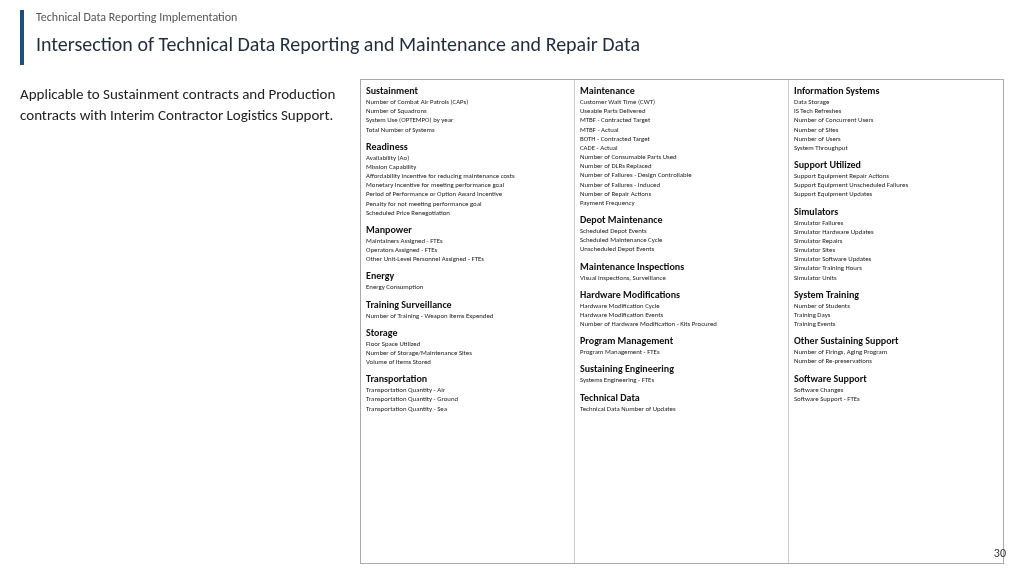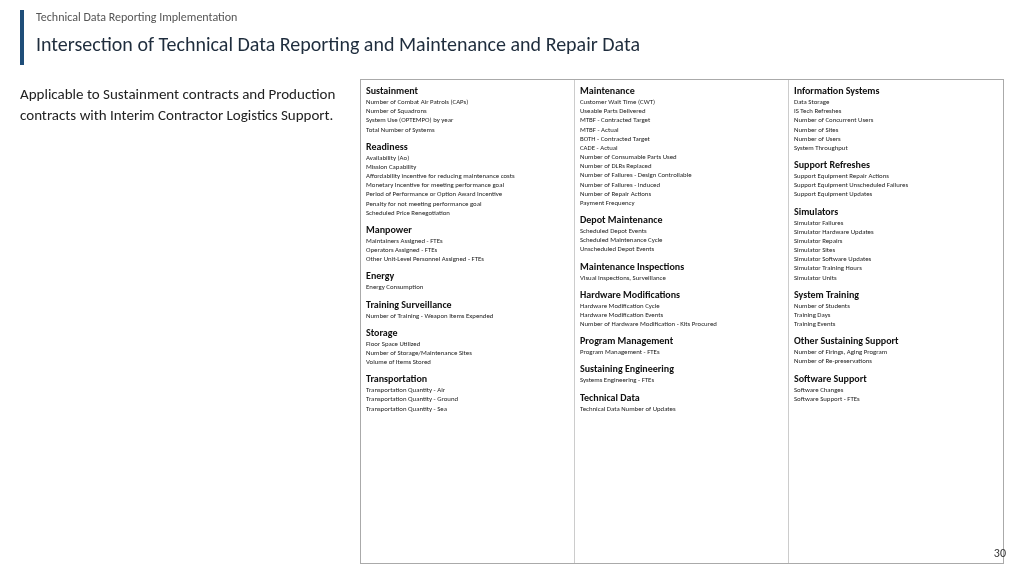--- a/index.html
+++ b/index.html
@@ -212,21 +212,21 @@
         </div>
 
       <div class="col" id="col3">
           <span class="section-title">Information Systems</span>
           <span class="data-item">Data Storage</span>
           <span class="data-item">IS Tech Refreshes</span>
           <span class="data-item">Number of Concurrent Users</span>
           <span class="data-item">Number of Sites</span>
           <span class="data-item">Number of Users</span>
           <span class="data-item">System Throughput</span>
-          <span class="section-title">Support Refreshes</span>
+          <span class="section-title">Support Utilized</span>
           <span class="data-item">Support Equipment Repair Actions</span>
           <span class="data-item">Support Equipment Unscheduled Failures</span>
           <span class="data-item">Support Equipment Updates</span>
           <span class="section-title">Simulators</span>
           <span class="data-item">Simulator Failures</span>
           <span class="data-item">Simulator Hardware Updates</span>
           <span class="data-item">Simulator Repairs</span>
           <span class="data-item">Simulator Sites</span>
           <span class="data-item">Simulator Software Updates</span>
           <span class="data-item">Simulator Training Hours</span>

